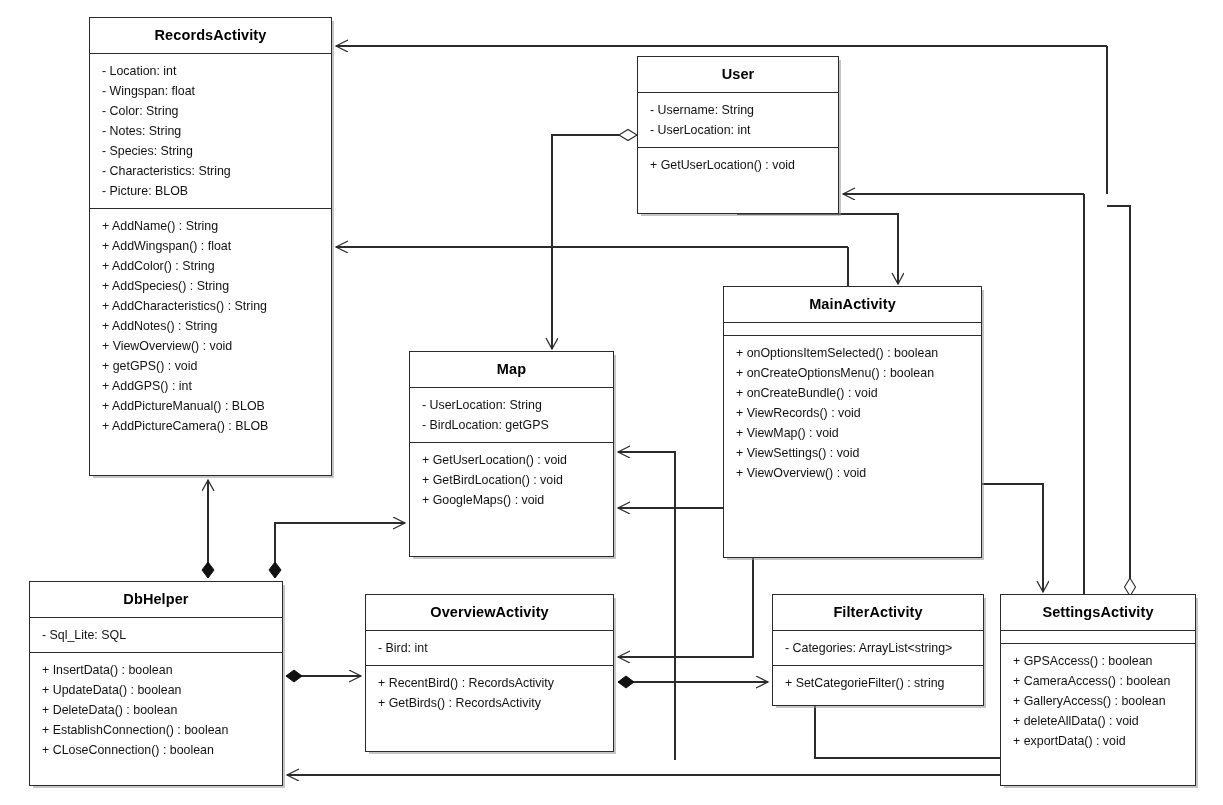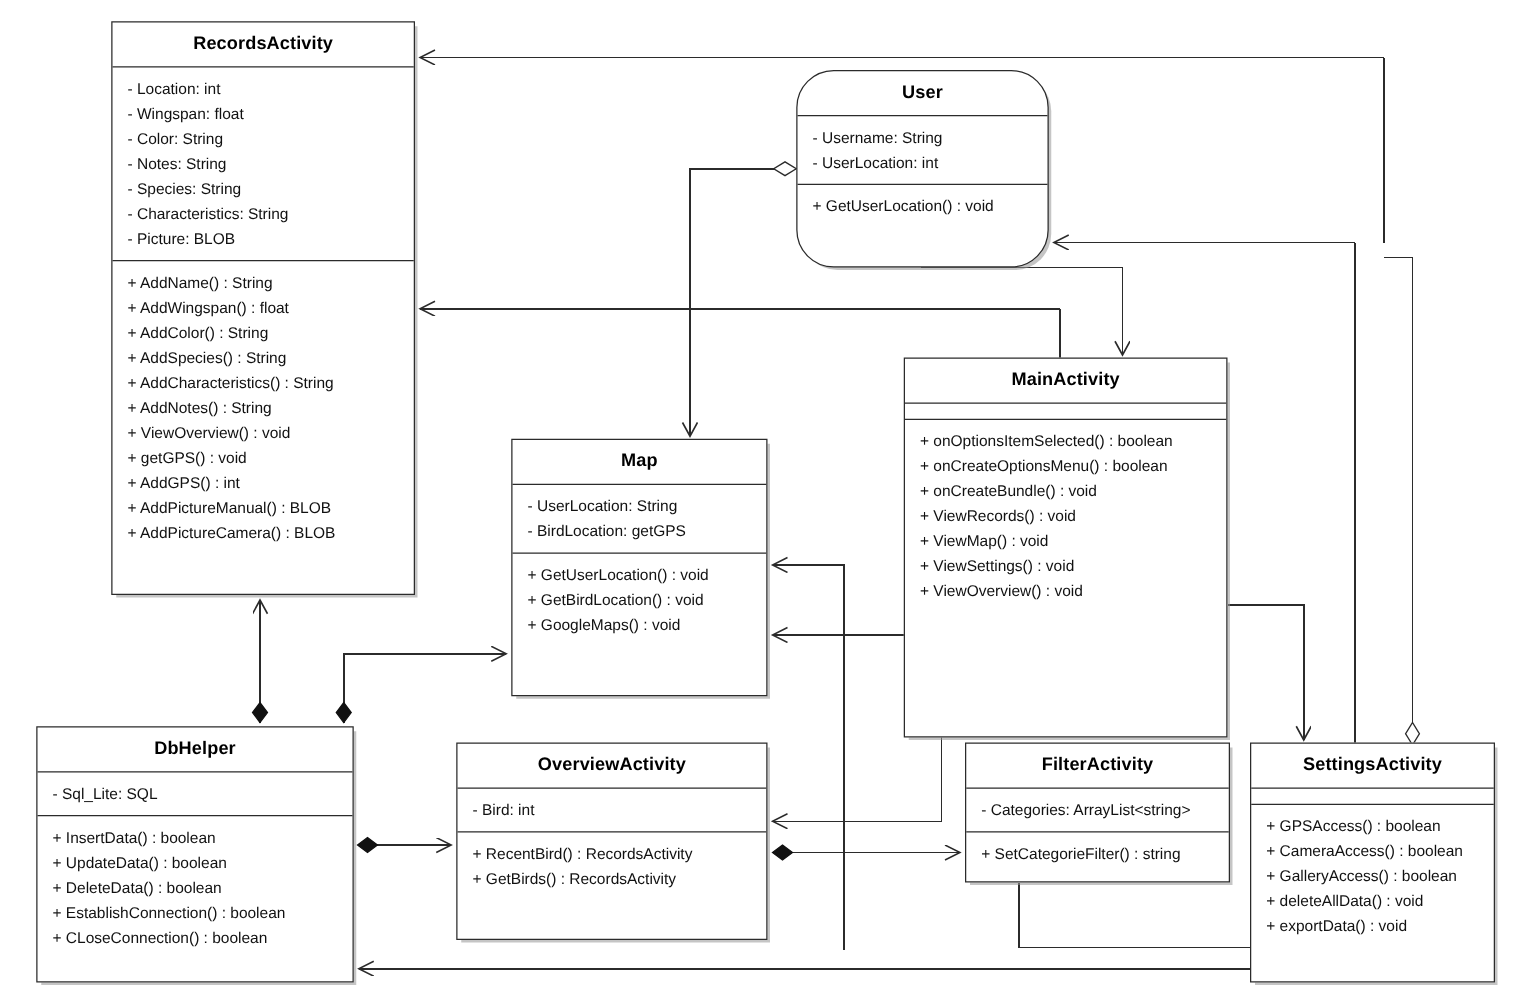--- a/index.html
+++ b/index.html
@@ -142,31 +142,31 @@
           <div class="uml-row">+ AddSpecies() : String</div>
           <div class="uml-row">+ AddCharacteristics() : String</div>
           <div class="uml-row">+ AddNotes() : String</div>
           <div class="uml-row">+ ViewOverview() : void</div>
           <div class="uml-row">+ getGPS() : void</div>
           <div class="uml-row">+ AddGPS() : int</div>
           <div class="uml-row">+ AddPictureManual() : BLOB</div>
           <div class="uml-row">+ AddPictureCamera() : BLOB</div>
         </div>
       </div>
-      <div class="uml-class" style="left: 637px; top: 56px; width: 202px; height: 158px; border-radius: 30px;">
+      <div class="uml-class" style="left: 637px; top: 56px; width: 202px; height: 158px;">
         <div class="uml-title">User</div>
         <div class="uml-compartment">
           <div class="uml-row">- Username: String</div>
           <div class="uml-row">- UserLocation: int</div>
         </div>
         <div class="uml-compartment last">
           <div class="uml-row">+ GetUserLocation() : void</div>
         </div>
       </div>
-      <div class="uml-class" style="left: 723px; top: 286px; width: 259px; height: 304px;">
+      <div class="uml-class" style="left: 723px; top: 286px; width: 259px; height: 272px;">
         <div class="uml-title">MainActivity</div>
         <div class="uml-compartment empty"></div>
         <div class="uml-compartment last">
           <div class="uml-row">+ onOptionsItemSelected() : boolean</div>
           <div class="uml-row">+ onCreateOptionsMenu() : boolean</div>
           <div class="uml-row">+ onCreateBundle() : void</div>
           <div class="uml-row">+ ViewRecords() : void</div>
           <div class="uml-row">+ ViewMap() : void</div>
           <div class="uml-row">+ ViewSettings() : void</div>
           <div class="uml-row">+ ViewOverview() : void</div>

